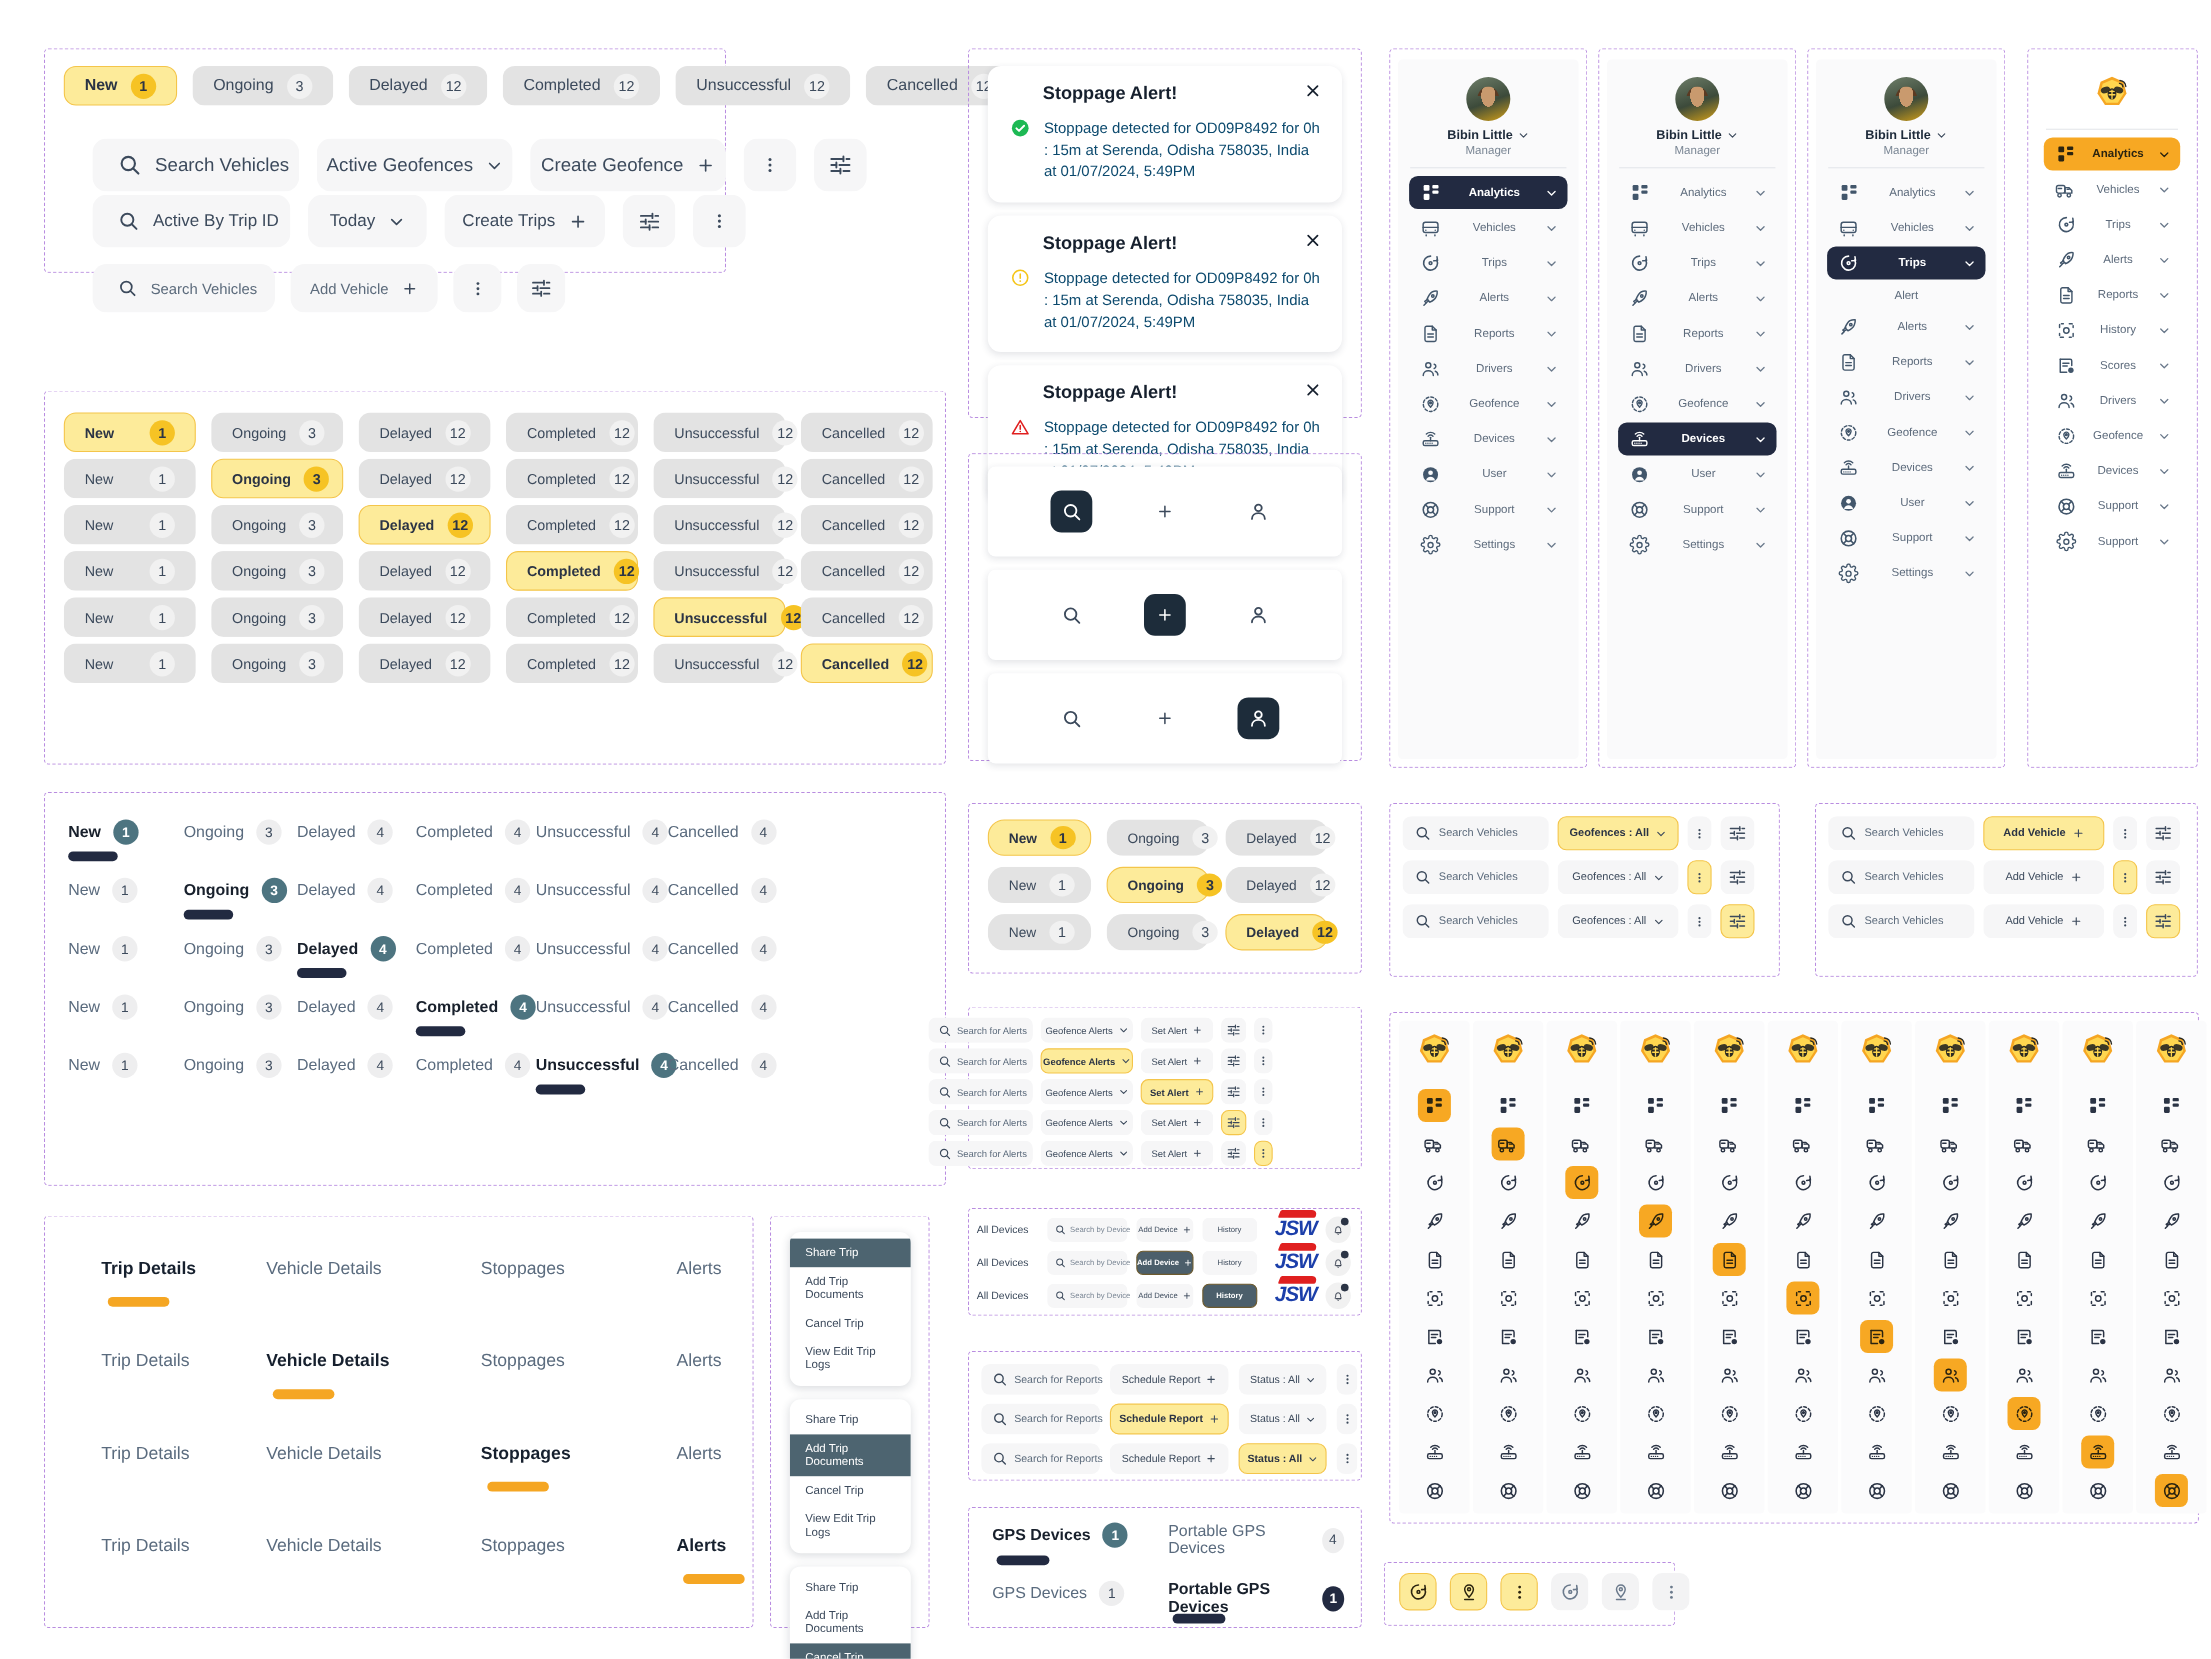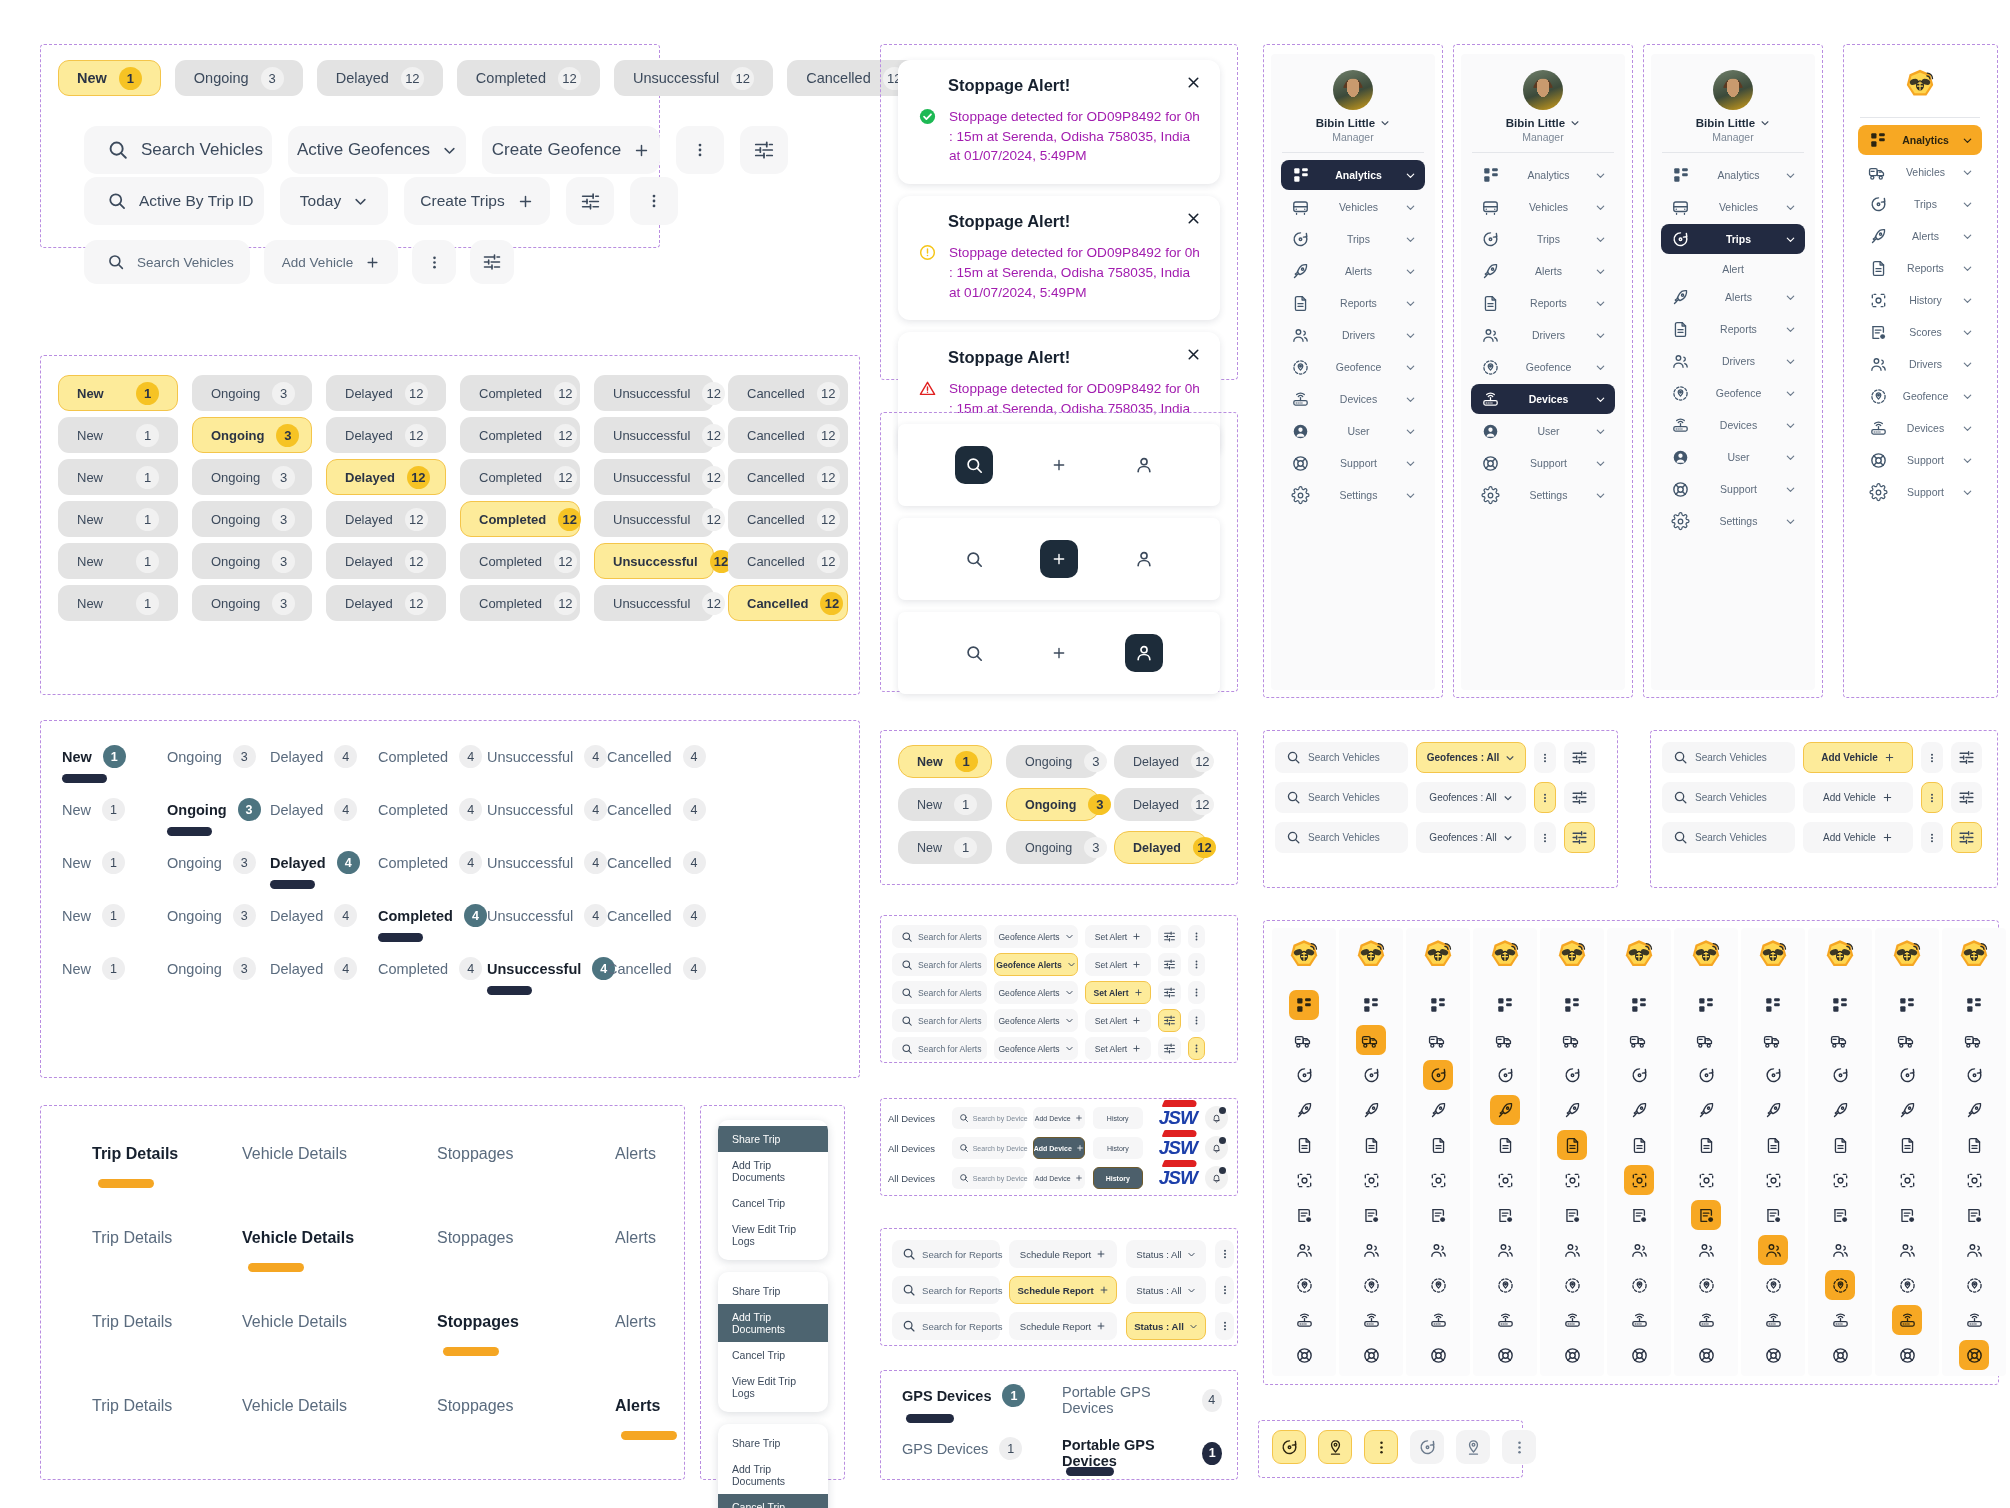--- a/index.html
+++ b/index.html
@@ -53,21 +53,21 @@
 
   
   .alert-card {
     background: #fff; border-radius: 12px; padding: 16px 20px 18px 20px;
     box-shadow: 0 2px 7px rgba(40,50,70,.12);
     position: relative;
   }
   .alert-title { font-size: 16.5px; font-weight: bold; color: #16202e; margin-left: 30px; }
   .alert-close { position: absolute; right: 18px; top: 14px; cursor: pointer; }
   .alert-body { display: flex; gap: 12px; margin-top: 12px; align-items: flex-start; }
-  .alert-msg { font-size: 13.6px; line-height: 1.45; color: #a21caf; }
+  .alert-msg { font-size: 13.6px; line-height: 1.45; color: #0c4a6e; }
 
   
   .sidebar {
     position: absolute; background: #fafafb; border-radius: 4px;
     display: flex; flex-direction: column; align-items: center;
   }
   .avatar {
     width: 40px; height: 40px; border-radius: 50%;
     background: linear-gradient(160deg,#6f7f6a 0%,#3c4a3a 55%,#d4a017 100%);
     position: relative; overflow: hidden;
@@ -800,21 +800,21 @@
           <span class="cnt" style="width:21px;height:21px;">3</span>
         </div>
         <div class="chip active" style="width: 94px; height: 33px; justify-content: space-between; border-radius: 15px;">
           <span style="font-size:12.5px;">Delayed</span>
           <span class="cnt" style="width:21px;height:21px;">12</span>
         </div>
       </div>
     </div>
 
   <div class="frame" style="left:880px;top:915px;width:358px;height:148px;"></div>
-  <div class="plain" id="alert-search-rows" style="left:892px;top:925px;">
+  <div class="plain" id="alert-search-rows" style="left:844px;top:925px;">
       <div style="display: flex; gap: 7px; align-items: center; margin-bottom: 5px;">
         <div class="tb" style="width:95px;height:23px;justify-content:flex-start;padding:0 8px;gap:5px;border-radius:7px;">
          <span class="ico" style="color:#3c4a5c">
             <svg width="12" height="12" viewBox="0 0 24 24" fill="none" stroke="currentColor" stroke-width="2.1" stroke-linecap="round" stroke-linejoin="round">
               <circle cx="10.5" cy="10.5" r="6.6"></circle>
               <path d="M15.4 15.4 20.5 20.5"></path>
             </svg>
           </span>
          <span style="font-size:8.6px;color:#5c6b7c;">Search for Alerts</span>
         </div>

